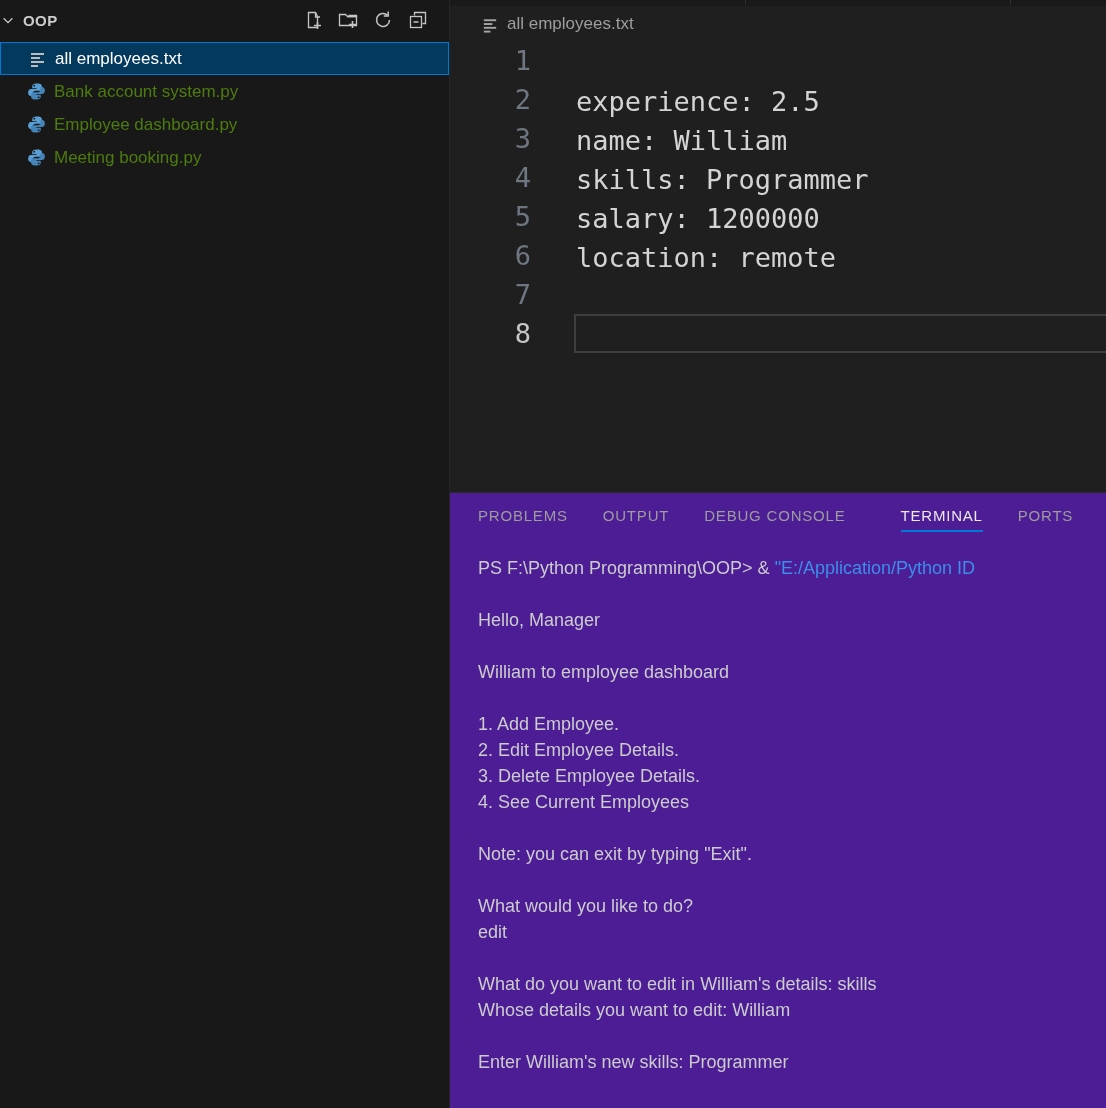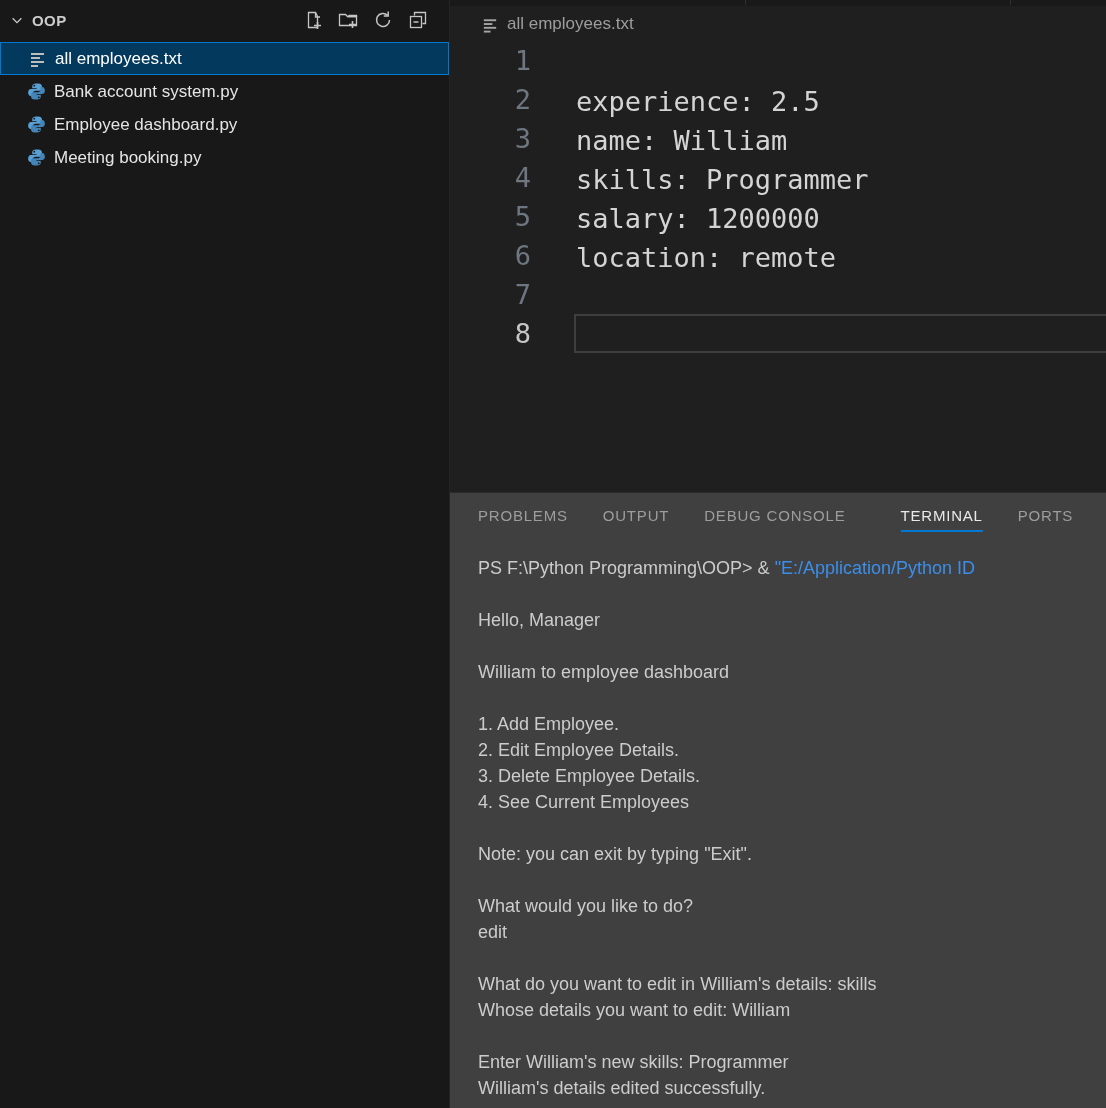--- a/index.html
+++ b/index.html
@@ -3,28 +3,28 @@
 <meta charset="utf-8">
 <style>
   * { margin:0; padding:0; box-sizing:border-box; }
   html,body { width:1106px; height:1108px; overflow:hidden; background:#181818;
               font-family:"Liberation Sans", sans-serif; }
   .app { position:relative; width:1106px; height:1108px; display:flex; }
 
   
   .sidebar { width:450px; height:1108px; background:#181818; flex:none;
              border-right:1px solid #252526; }
-  .side-header { height:40px; display:flex; align-items:center; padding-left:9px; }
+  .side-header { height:40px; display:flex; align-items:center; }
   .chev { width:16px; height:16px; display:flex; align-items:center; justify-content:center; }
   .side-title { color:#cccccc; font-weight:bold; font-size:15px; letter-spacing:.4px; margin-left:7px; }
   .side-actions { margin-left:auto; margin-right:20px; display:flex; gap:13px; }
   .action-btn { width:22px; height:22px; display:flex; align-items:center; justify-content:center; cursor:pointer; }
   .file-list { margin-top:2px; }
   .file-row { height:33px; display:flex; align-items:center; padding-left:27px;
-              color:#e5e5e5; font-size:17px; cursor:pointer; }
+              color:#4d7c0f; font-size:17px; cursor:pointer; }
   .file-row.selected { background:#04395e; border:1px solid #0078d4; color:#ffffff; }
   .file-icon { width:19px; height:19px; margin-right:8px; display:flex; flex:none; }
   .file-label { white-space:nowrap; }
 
   
   .editor-region { width:656px; display:flex; flex-direction:column; background:#1f1f1f; }
   .tabstrip { height:6px; background:#191919; position:relative; flex:none; }
   .tabstrip .tdiv { position:absolute; top:0; width:1px; height:5px; background:#2f2f2f; }
   .breadcrumb { height:35px; display:flex; align-items:center; padding-left:31px;
                 color:#9d9d9d; font-size:17px; gap:8px; background:#1f1f1f; flex:none; }
@@ -32,21 +32,21 @@
   .editor { height:451px; background:#1f1f1f; overflow:hidden; }
   .ed-row { display:flex; height:39px; font-family:"DejaVu Sans Mono", monospace;
             font-size:27px; line-height:39px; }
   .gutter { width:81px; flex:none; text-align:right; color:#6e7681; }
   .ed-row.active .gutter { color:#c6c6c6; }
   .codeline { flex:1; margin-left:43px; color:#d4d4d4; white-space:pre;
               border:2px solid transparent; border-right:none; }
   .ed-row.active .codeline { border-color:#3e3e3e; }
 
   
-  .panel { height:616px; border-top:1px solid #2b2b2b; background:#404040; }
+  .panel { height:616px; border-top:1px solid #2b2b2b; background:#4c1d95; }
   .panel-tabs { height:40px; display:flex; align-items:flex-start; padding:14px 0 0 28px; gap:35px; }
   .ptab { font-size:15px; letter-spacing:.8px; color:#9d9d9d; padding-bottom:6px;
           border-bottom:2px solid transparent; cursor:pointer; white-space:nowrap; }
   .ptab.active { color:#e9e9e9; border-bottom-color:#0078d4;margin-left:20px; }
   .terminal { padding:22px 0 0 28px; font-family:Liberation Sans, sans-serif; font-size:18px; }
   .tline { height:26px; line-height:26px; white-space:pre; color:#cccccc; overflow:hidden; }
   .seg.blue { color:#3b8eea; }
 
   svg { display:block; }
 </style>
@@ -228,18 +228,17 @@
           <div class="tline"></div>
           <div class="tline"><span class="seg">Note: you can exit by typing "Exit".</span></div>
           <div class="tline"></div>
           <div class="tline"><span class="seg">What would you like to do?</span></div>
           <div class="tline"><span class="seg">edit</span></div>
           <div class="tline"></div>
           <div class="tline"><span class="seg">What do you want to edit in William's details: skills</span></div>
           <div class="tline"><span class="seg">Whose details you want to edit: William</span></div>
           <div class="tline"></div>
           <div class="tline"><span class="seg">Enter William's new skills: Programmer</span></div>
-          <div class="tline"><span class="seg">William's details edited successfully.</span></div>
         </div>
     </div>
   </main>
 
 </div>
 
 </body></html>

